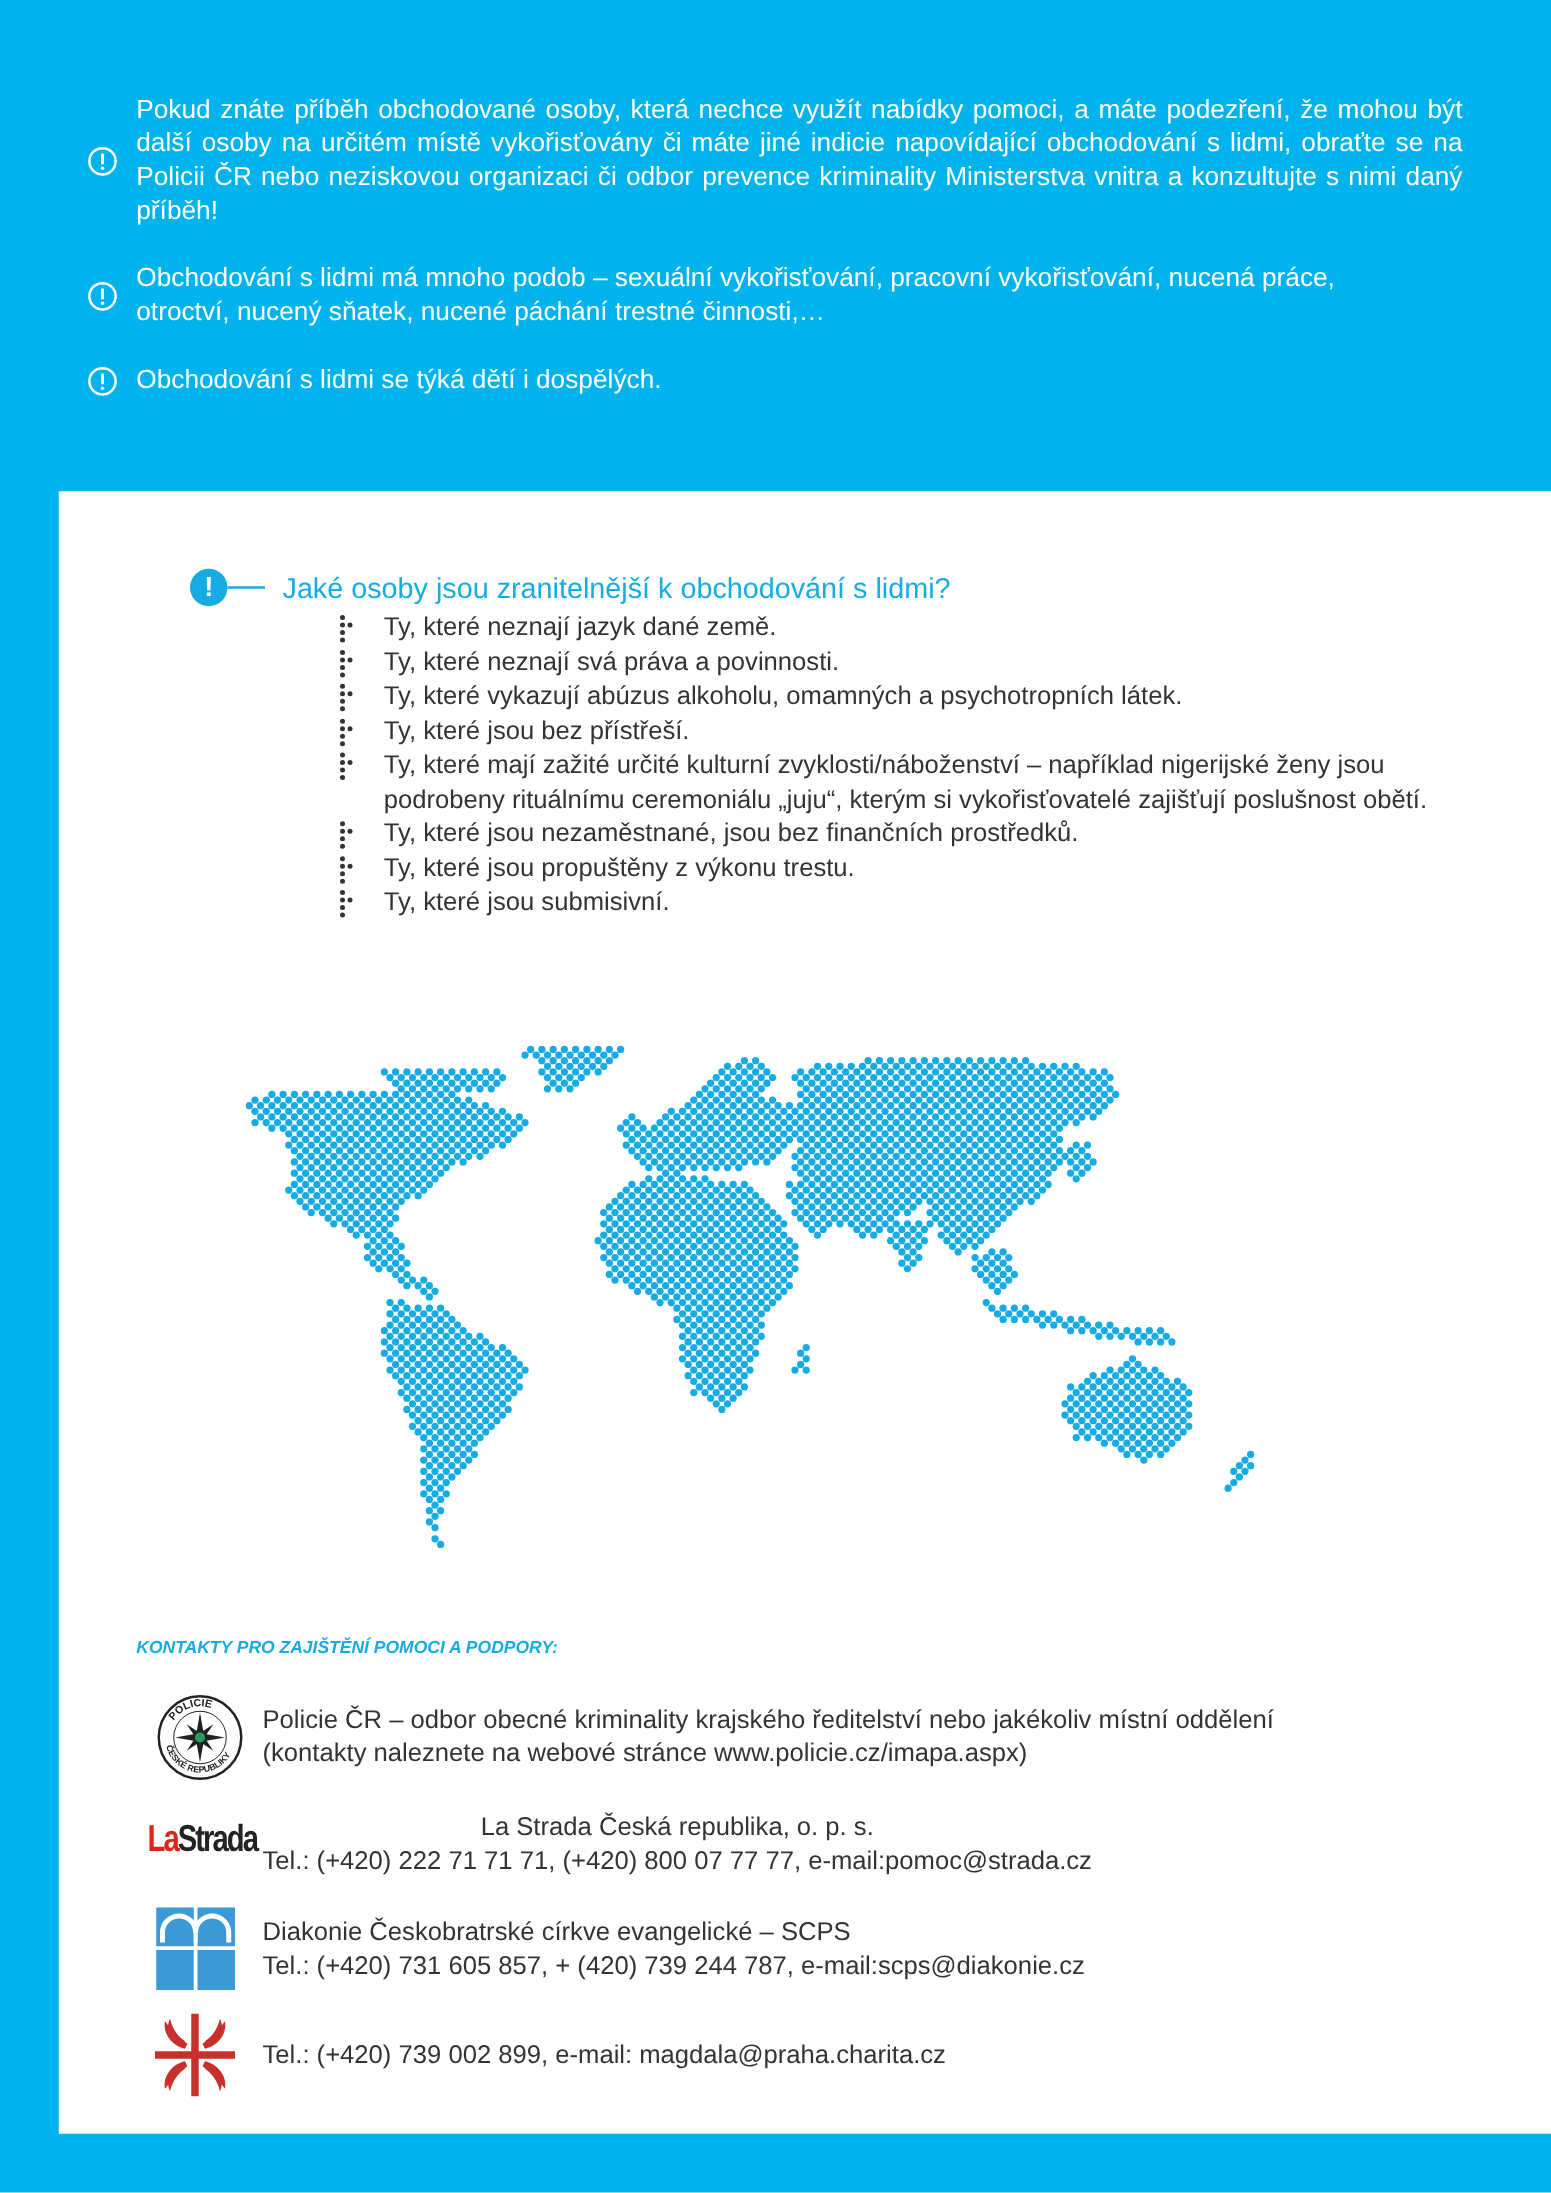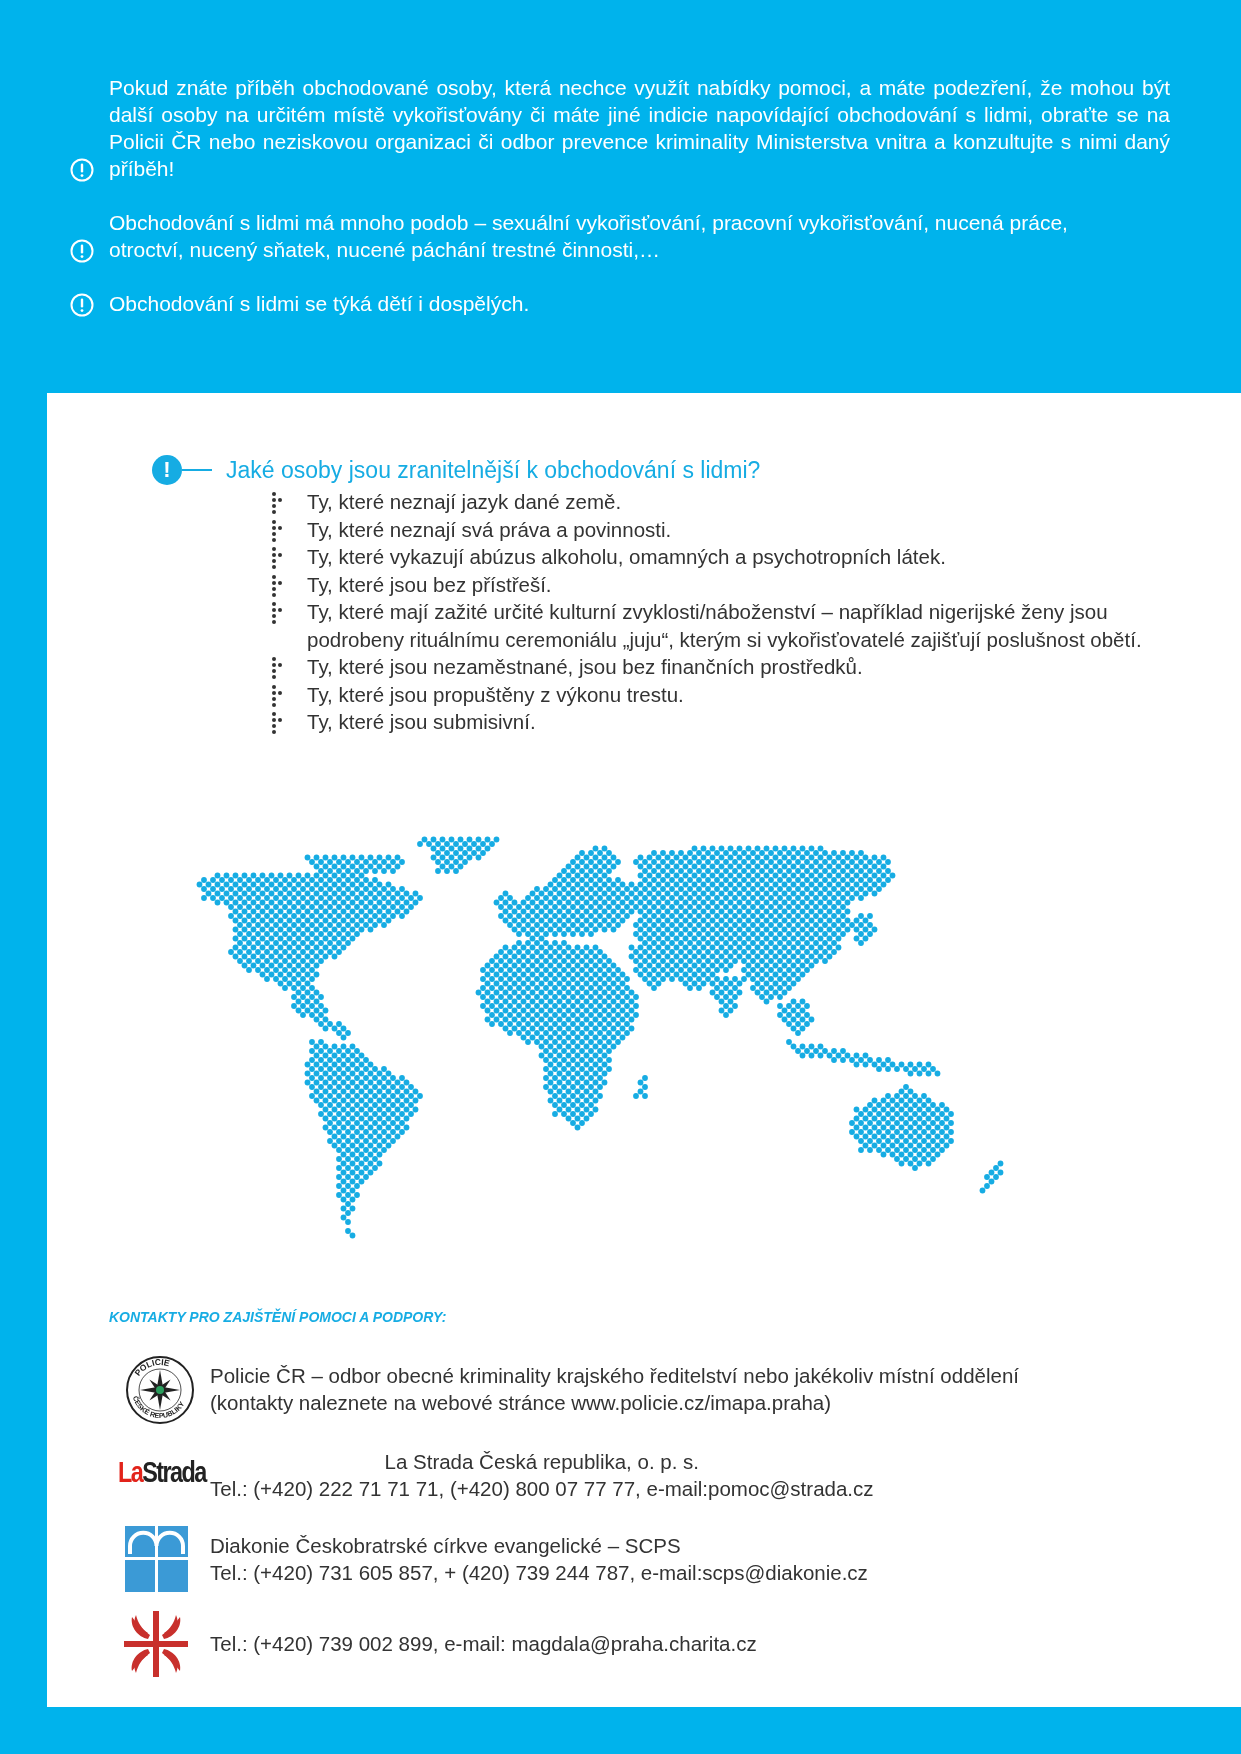--- a/index.html
+++ b/index.html
@@ -8,21 +8,21 @@
     background: #00b3ec;
     position: relative;
     overflow: hidden;
     font-family: "Liberation Sans", "DejaVu Sans", sans-serif;
   }
   .top-notes {
     position: absolute; left: 70px; top: 74px; width: 1100px;
     color: #ffffff;
   }
   .note {
-    display: flex; align-items: flex-end;
+    display: flex; align-items: center;
     font-size: 21px; line-height: 27px;
     margin-bottom: 27px;
   }
   .note .ico {
     flex: 0 0 24px; width: 24px; height: 24px; margin-top: 2px; margin-right: 15px;
   }
   .note .txt { flex: 1; text-align: justify; }
   .note.n2 .txt { max-width: 990px; text-align: left; }
 
   .white-panel {
@@ -2690,21 +2690,21 @@
           <polygon points="0,15 2.5,3 0,0 -2.5,3"></polygon>
           <polygon points="-15,0 -3,2.5 0,0 -3,-2.5"></polygon>
           <polygon points="15,0 3,2.5 0,0 3,-2.5"></polygon>
         </g>
         <circle r="4" fill="#2a9d5c"></circle>
       </g>
     </svg>
   </div>
   <div>
     <div>Policie ČR – odbor obecné kriminality krajského ředitelství nebo jakékoliv místní oddělení</div>
-    <div>(kontakty naleznete na webové stránce www.policie.cz/imapa.praha)</div>
+    <div>(kontakty naleznete na webové stránce www.policie.cz/imapa.aspx)</div>
   </div>
 </div>
 
 <div class="contact c2">
   <div class="logo">
     <div class="lastrada"><span class="la">La</span><span class="st">Strada</span></div>
   </div>
   <div>
     <div>La Strada Česká republika, o. p. s.</div>
     <div>Tel.: (+420) 222 71 71 71, (+420) 800 07 77 77, e-mail:pomoc@strada.cz</div>

